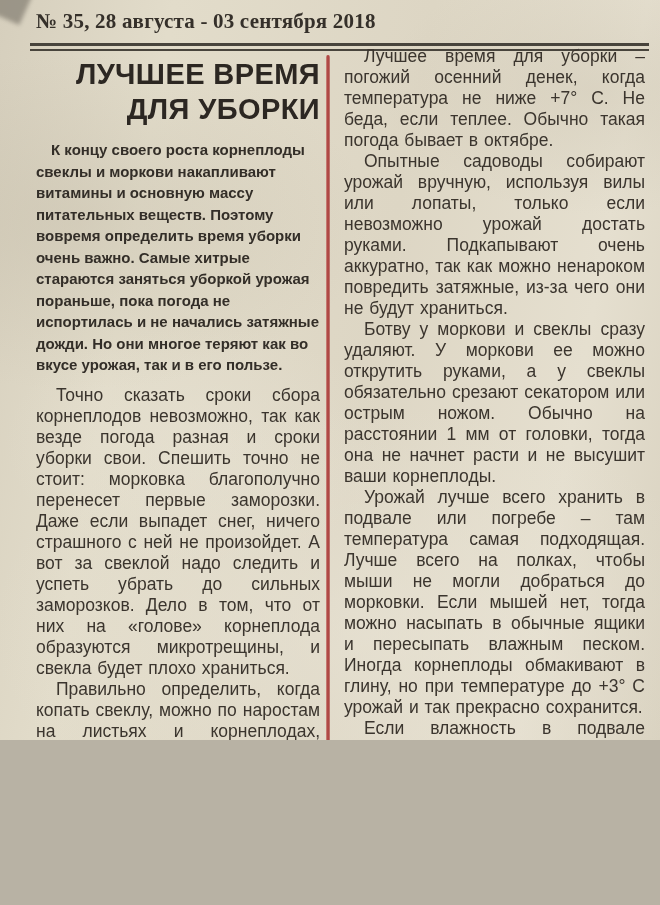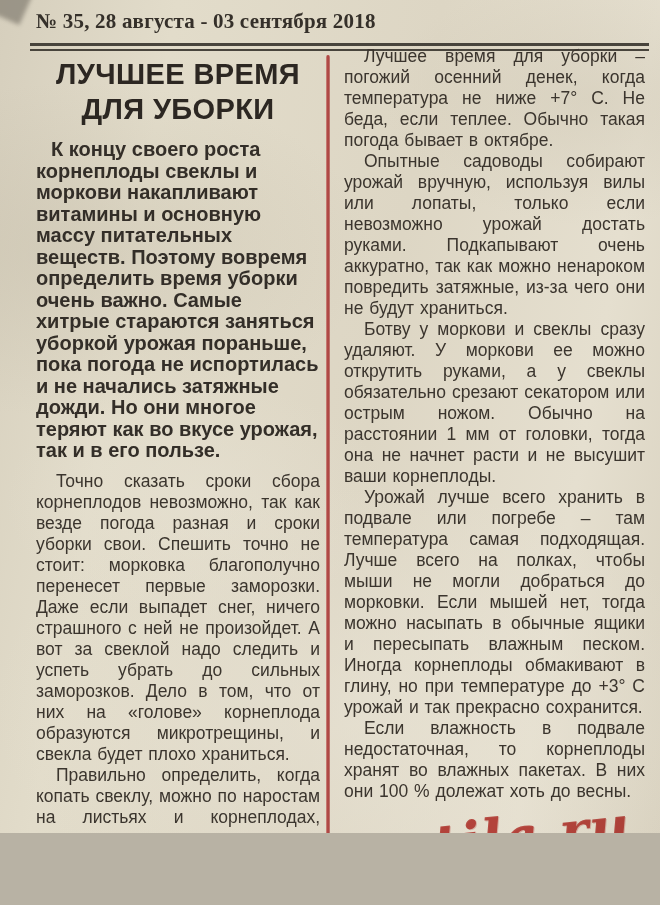--- a/index.html
+++ b/index.html
@@ -1,21 +1,21 @@
 <!DOCTYPE html>
 <html><head>
 <meta charset="utf-8">
 <style>
   html, body { margin: 0; padding: 0; }
   body { background: #b8b2a4; }
 
   .page {
     position: relative;
     width: 660px;
-    height: 833px;
+    height: 740px;
     overflow: hidden;
     background:
       radial-gradient(ellipse 420px 240px at 12% 30%, rgba(190,182,162,0.35), rgba(190,182,162,0) 70%),
       radial-gradient(ellipse 300px 180px at 90% 12%, rgba(196,188,168,0.30), rgba(196,188,168,0) 70%),
       radial-gradient(ellipse 500px 300px at 55% 85%, rgba(234,229,215,0.55), rgba(234,229,215,0) 75%),
       radial-gradient(ellipse 260px 160px at 30% 60%, rgba(233,228,214,0.45), rgba(233,228,214,0) 75%),
       linear-gradient(100deg, #d6cfbd 0%, #e2dcca 22%, #ddd6c4 55%, #e5dfcf 82%, #d9d2c0 100%);
     font-family: "Liberation Sans", sans-serif;
     color: #3a342e;
   }
@@ -62,30 +62,30 @@
 
   .col { position: absolute; top: 55px; }
   .col-left  { left: 36px;  width: 284px; }
   .col-right { left: 344px; width: 301px; top: 46px; }
 
   .article-title {
     margin: 2px 0 12px 0;
     font-size: 29px;
     line-height: 35px;
     font-weight: bold;
-    text-align: center;
+    text-align: right;
     letter-spacing: 0.4px;
     color: #2c2722;
   }
   .article-title span { display: block; }
 
   .lead {
     margin: 0 0 9px 0;
     font-weight: bold;
-    font-size: 20px;
+    font-size: 15px;
     line-height: 21.5px;
     text-indent: 15px;
     text-align: left;
     color: #332e28;
   }
 
   .body-par {
     margin: 0;
     font-size: 17.5px;
     line-height: 21px;

